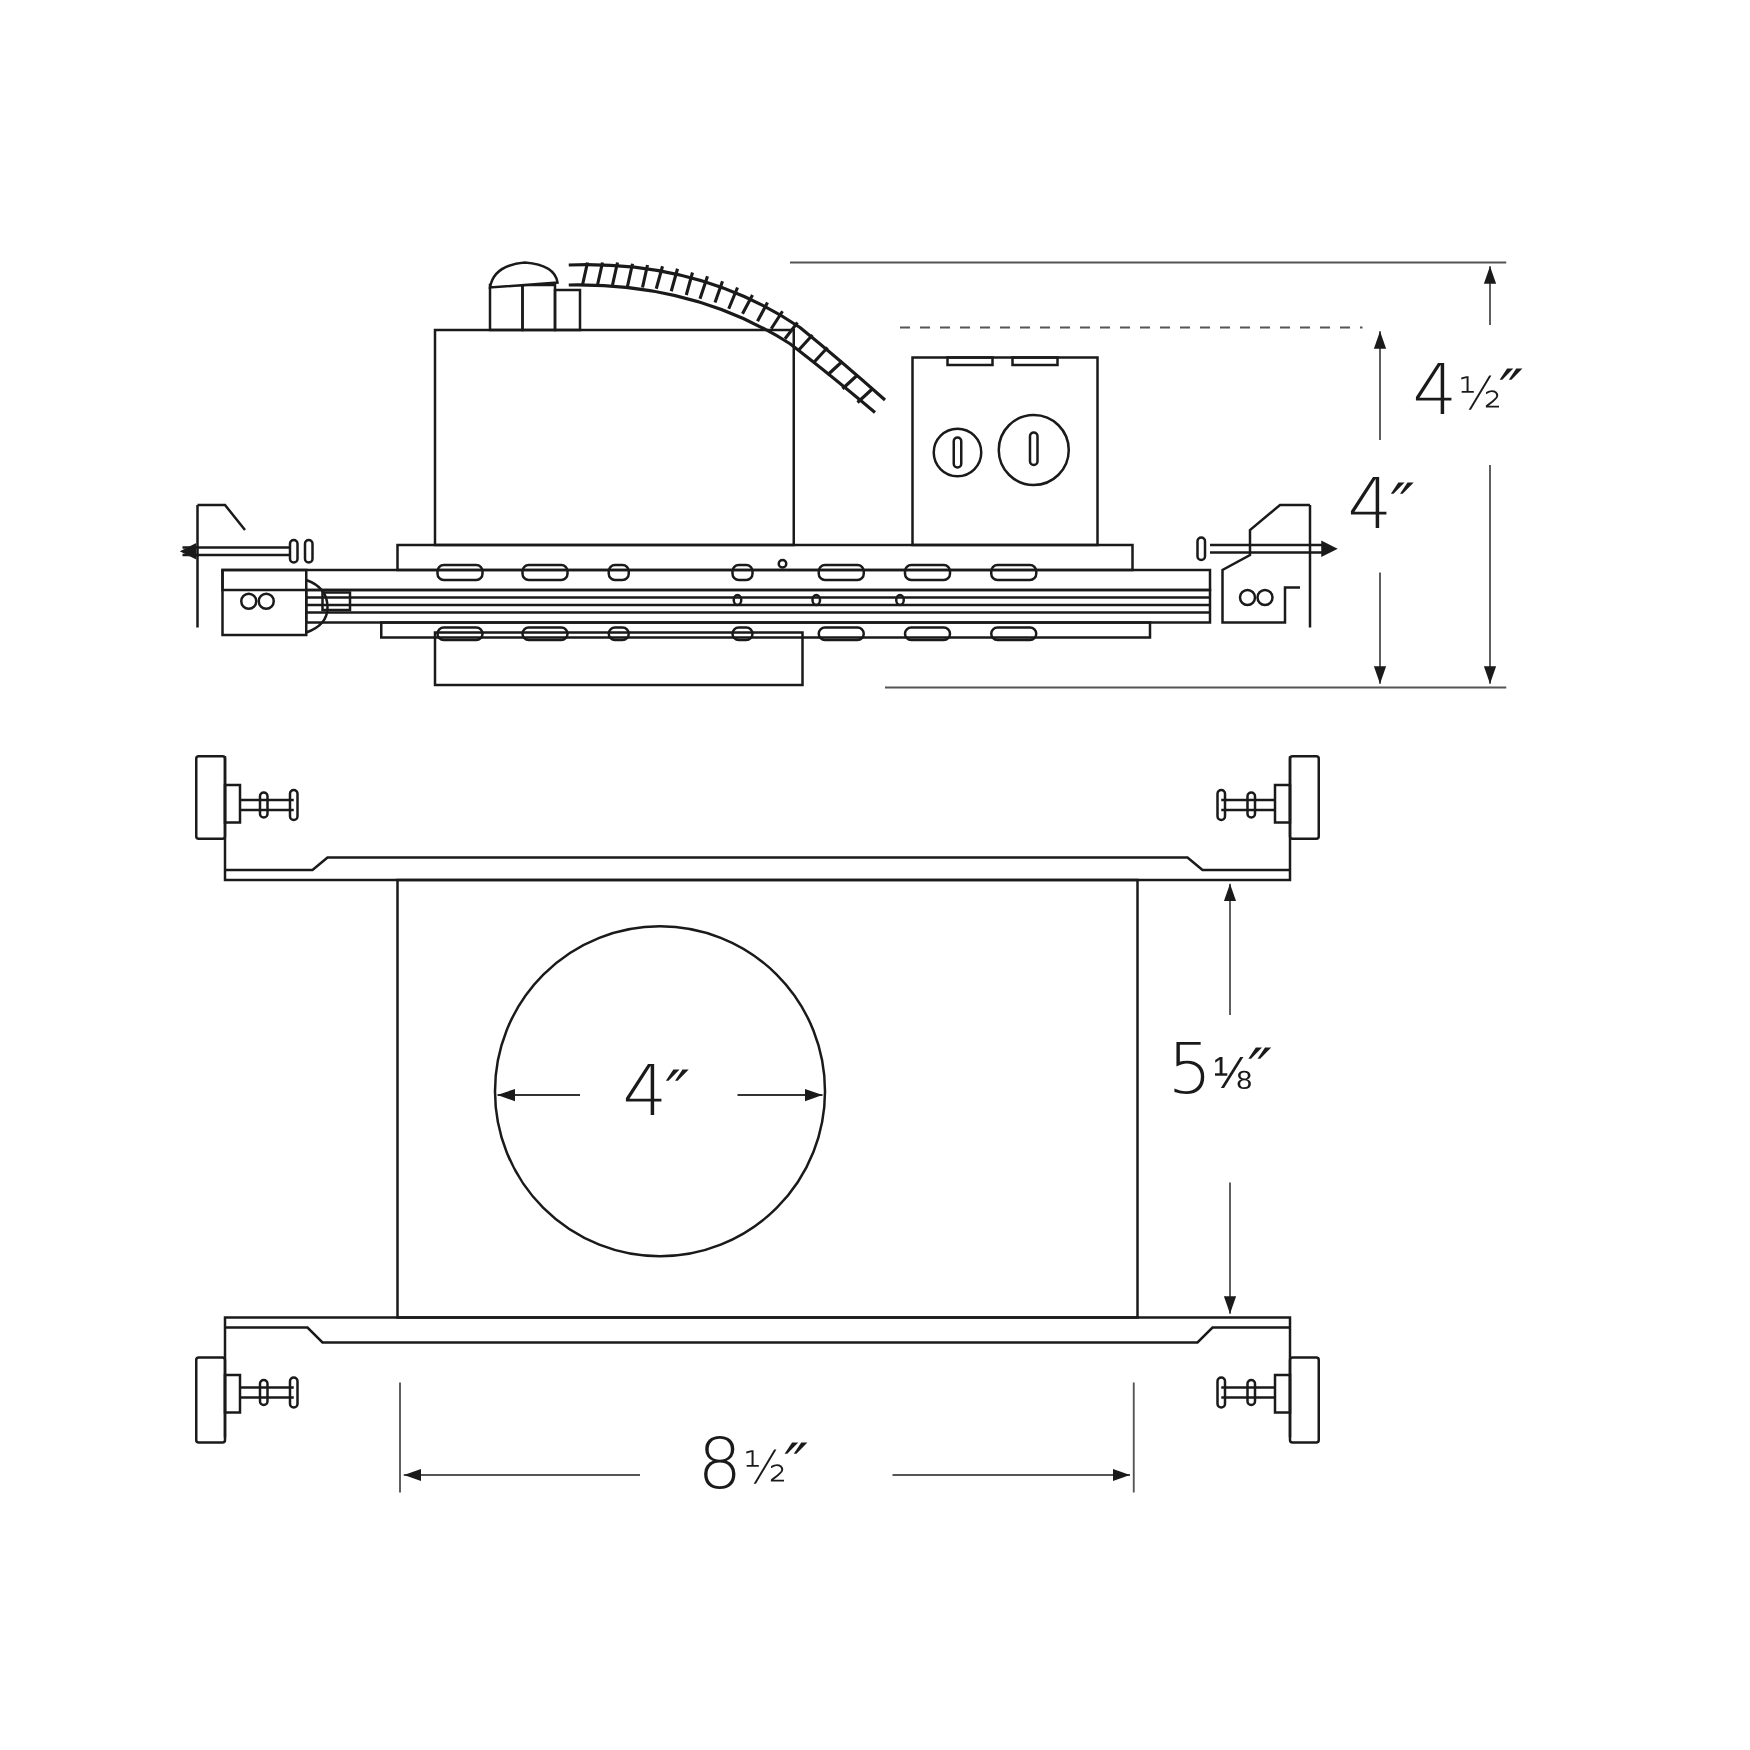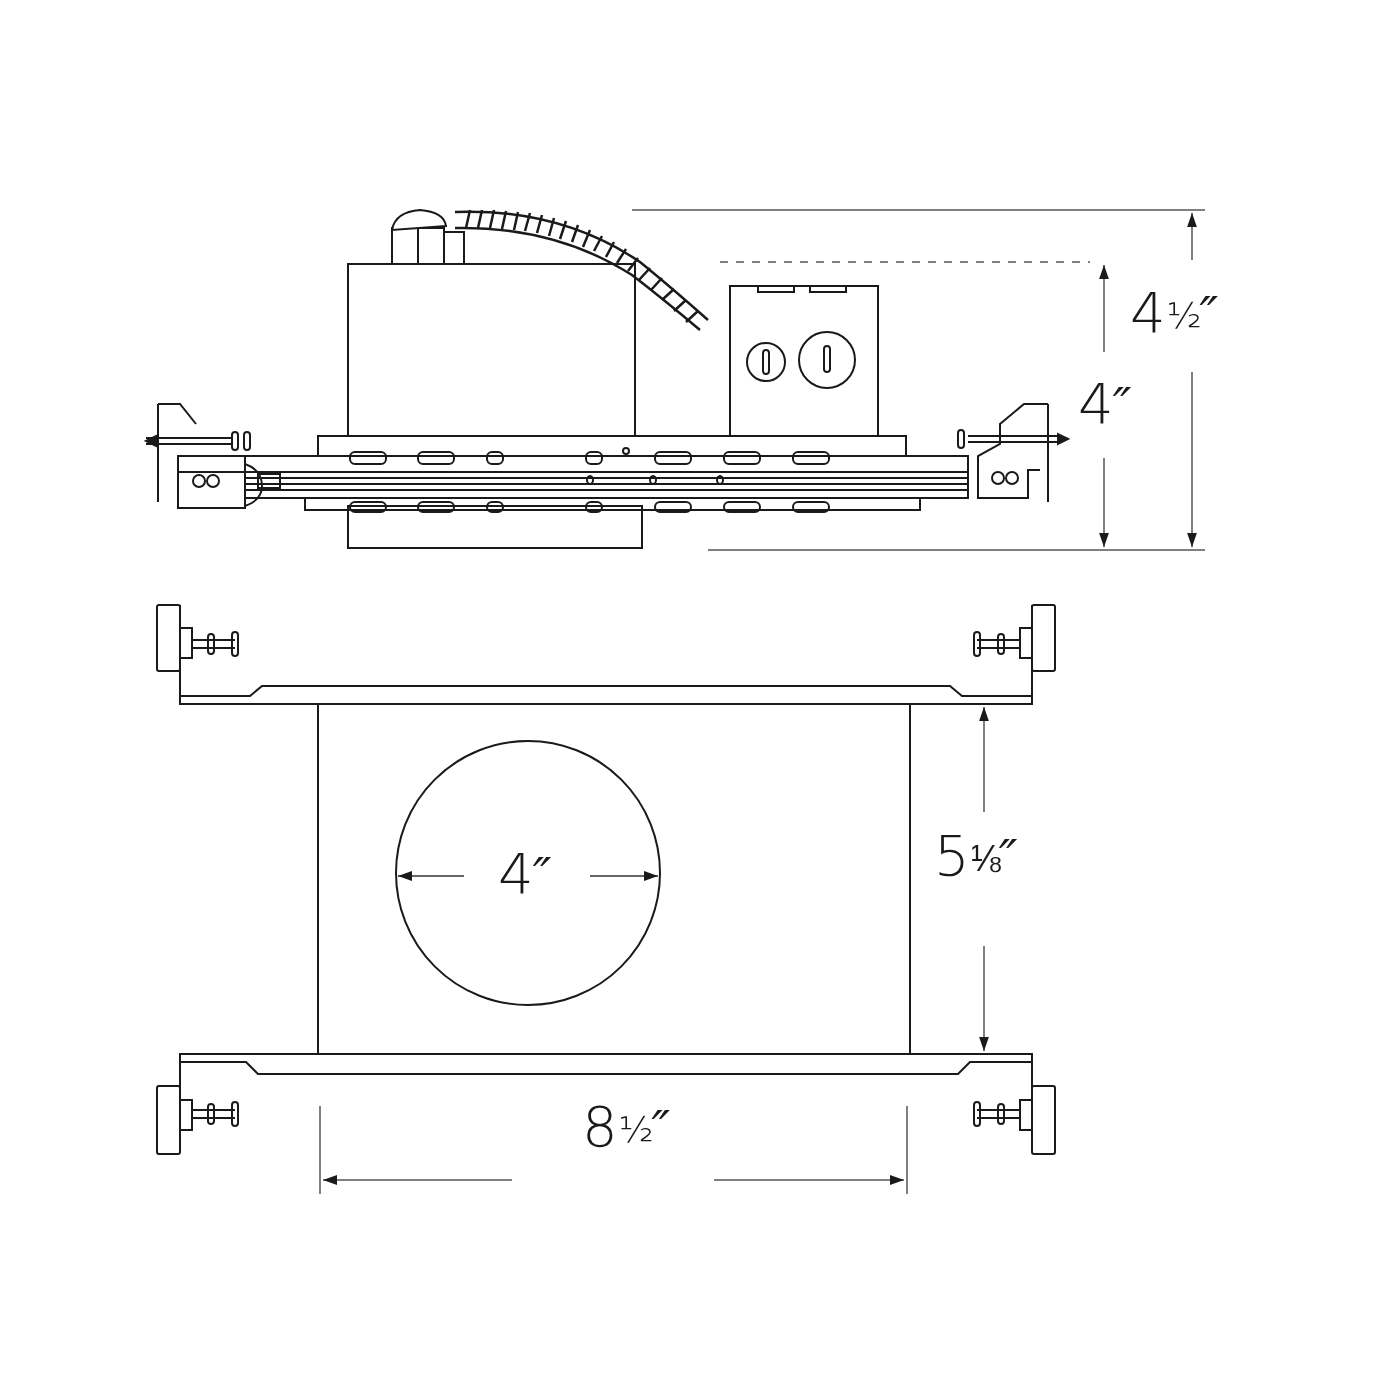--- a/index.html
+++ b/index.html
@@ -183,15 +183,15 @@
 </div>
 <div class="dim-label" style="left:1078px; top:376px;">
   <span class="whole">4</span><span class="frac"></span><span class="inch">″</span>
 </div>
 <div class="dim-label" style="left:498px; top:846px;">
   <span class="whole">4</span><span class="frac"></span><span class="inch">″</span>
 </div>
 <div class="dim-label" style="left:934px; top:828px;">
   <span class="whole">5</span><span class="frac">⅛</span><span class="inch">″</span>
 </div>
-<div class="dim-label" style="left:558px; top:1099px;margin-left:24px;">
+<div class="dim-label" style="left:558px; top:1144px;">
   <span class="whole">8</span><span class="frac">½</span><span class="inch">″</span>
 </div>
 
 </body></html>

